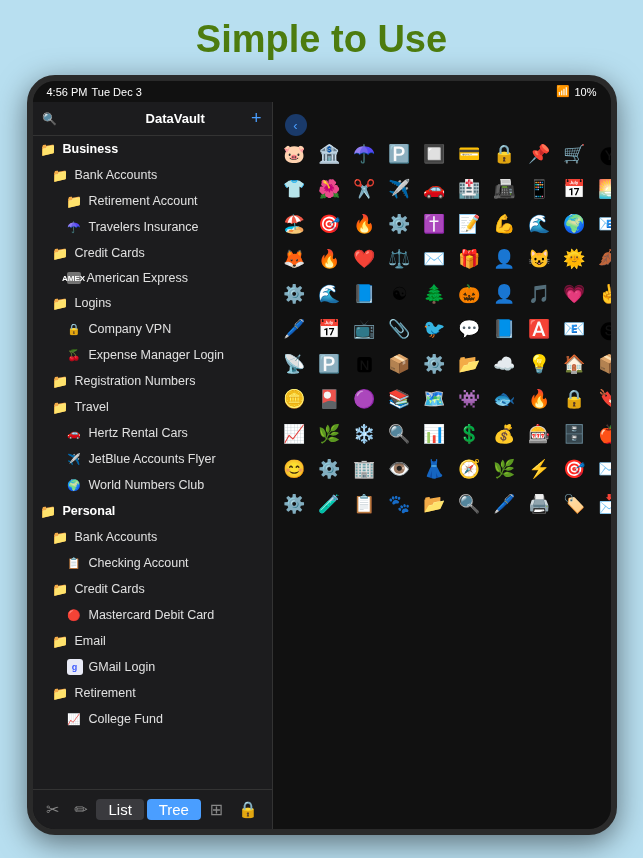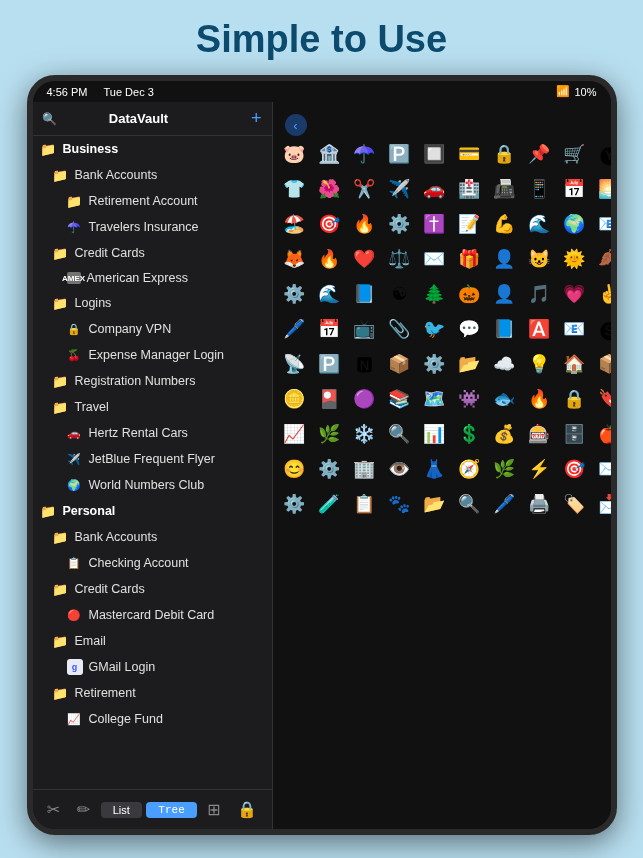--- a/index.html
+++ b/index.html
@@ -8,21 +8,21 @@
       display: flex;
       flex-direction: column;
       align-items: center;
       width: 643px;
       min-height: 858px;
       font-family: -apple-system, BlinkMacSystemFont, 'Helvetica Neue', Arial, sans-serif;
     }
     .page-title {
       font-size: 38px;
       font-weight: 700;
-      color: #0c4a6e;
+      color: #4d7c0f;
       text-align: center;
       padding: 18px 0 14px;
     }
     .device-frame {
       width: 590px;
       min-height: 760px;
       background: #1a1a1a;
       border-radius: 28px;
       overflow: hidden;
       border: 6px solid #2a2a2a;
@@ -69,20 +69,21 @@
     .sidebar-search {
       color: #888;
       font-size: 12px;
       flex: 1;
     }
     .sidebar-title {
       color: #fff;
       font-size: 13px;
       font-weight: 600;
       flex: 2;
+      text-align: center;
     }
     .sidebar-add {
       color: #4a9eff;
       font-size: 18px;
       width: 20px;
       text-align: right;
     }
     .sidebar-items {
       flex: 1;
       overflow-y: auto;
@@ -116,21 +117,21 @@
       padding: 8px 6px;
       border-top: 1px solid #333;
       background: #1c1c1e;
     }
     .footer-btn {
       color: #888;
       font-size: 16px;
       padding: 2px 6px;
       cursor: pointer;
     }
-    .footer-btn.active { color: #fff; background: #3a3a3e; border-radius: 4px; padding: 2px 12px; font-size: 11px; }
+    .footer-btn.active { color: #fff; background: #3a3a3e; border-radius: 4px; padding: 2px 12px; font-size: 15px; }
     
     .icon-panel {
       flex: 1;
       background: #111;
       overflow-y: auto;
       padding: 6px;
     }
     .icon-grid {
       display: grid;
       grid-template-columns: repeat(10, 1fr);
@@ -161,21 +162,21 @@
   </style>
 </head>
 <body>
 
 <div class="page-title">Simple to Use</div>
 
 <div class="device-frame">
 
   <div class="status-bar">
     <span>4:56 PM</span>
-    <span style="margin-left:16px;">Tue Dec 3</span>
+    <span style="margin-left:4px;">Tue Dec 3</span>
     <span style="flex:1"></span>
     <div class="status-right">
       <span>📶</span>
       <span>10%</span>
     </div>
   </div>
 
   <div class="app-content">
 
     <div class="sidebar">
@@ -230,21 +231,21 @@
           <div class="tree-item level-1">
             <span class="item-icon folder-icon">📁</span>
             <span>Travel</span>
           </div>
           <div class="tree-item level-2">
             <span class="item-icon" style="color:#e8c84a;">🚗</span>
             <span>Hertz Rental Cars</span>
           </div>
           <div class="tree-item level-2">
             <span class="item-icon" style="color:#5ab0ff;">✈️</span>
-            <span>JetBlue Frequent Flyer</span>
+            <span>JetBlue Accounts Flyer</span>
           </div>
           <div class="tree-item level-2">
             <span class="item-icon">🌍</span>
             <span>World Numbers Club</span>
           </div>
           <div class="tree-item level-0">
             <span class="item-icon folder-icon">📁</span>
             <span>Personal</span>
           </div>
           <div class="tree-item level-1">
@@ -278,21 +279,21 @@
           <div class="tree-item level-2">
             <span class="item-icon">📈</span>
             <span>College Fund</span>
           </div>
         </div>
 
       <div class="sidebar-footer">
         <span class="footer-btn">✂</span>
         <span class="footer-btn">✏</span>
         <span class="footer-btn active">List</span>
-        <span class="footer-btn active" style="background:#4a9eff;color:#fff;font-family:Liberation Mono, monospace;">Tree</span>
+        <span class="footer-btn active" style="background:#4a9eff;color:#fff;">Tree</span>
         <span class="footer-btn">⊞</span>
         <span class="footer-btn">🔒</span>
       </div>
     </div>
 
     <div class="icon-panel">
       <div class="nav-chevron">‹</div>
       <div class="icon-grid" id="icon-grid">
           <div class="icon-cell">🐷</div>
           <div class="icon-cell">🏦</div>

